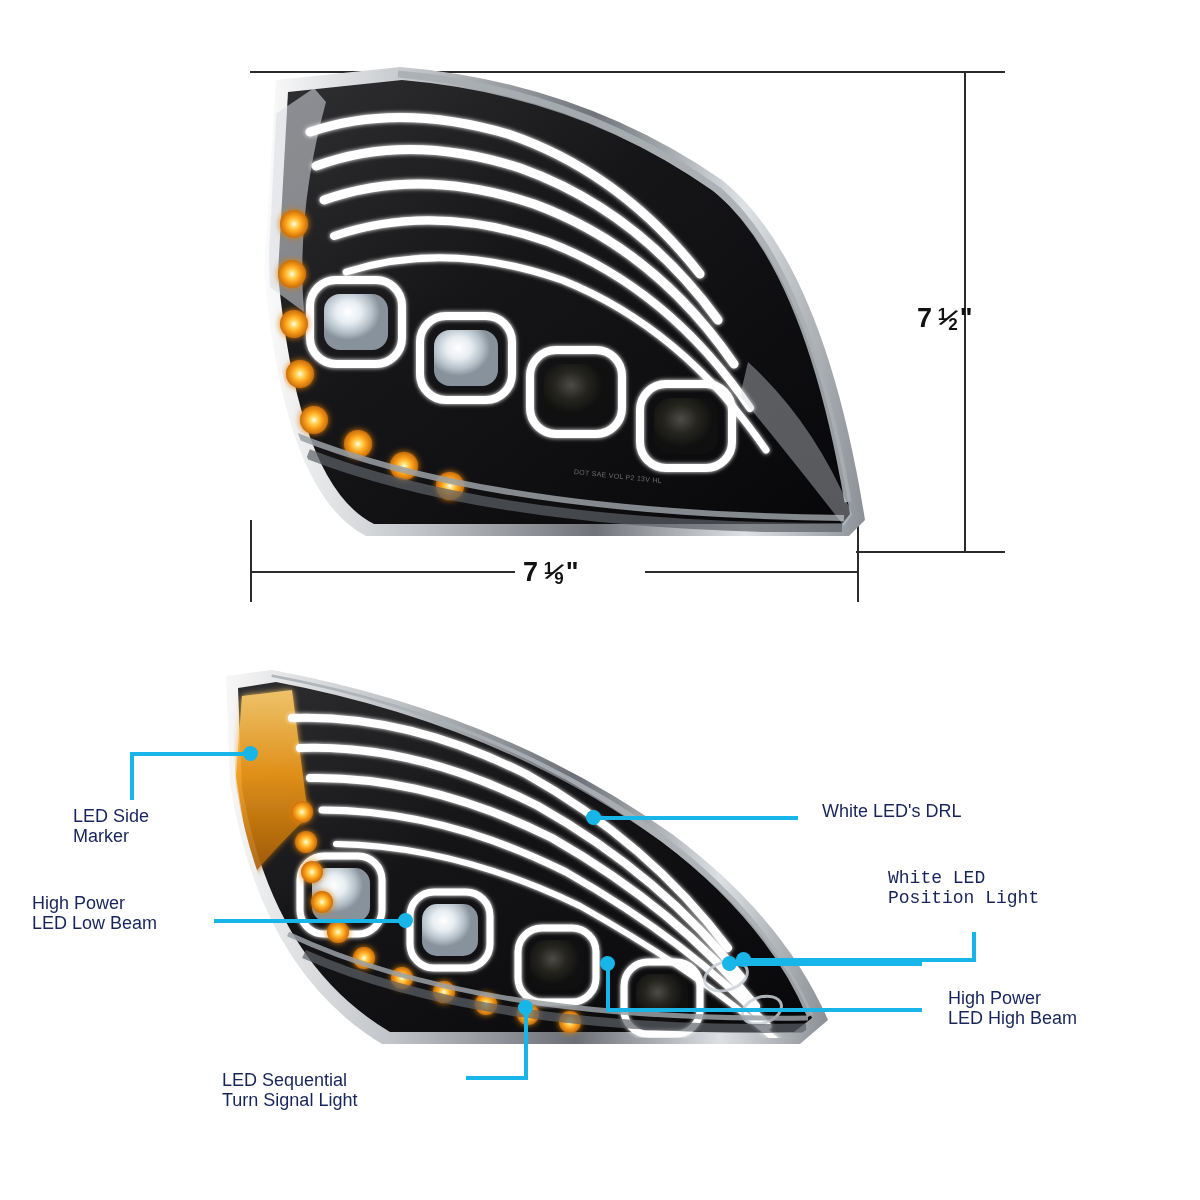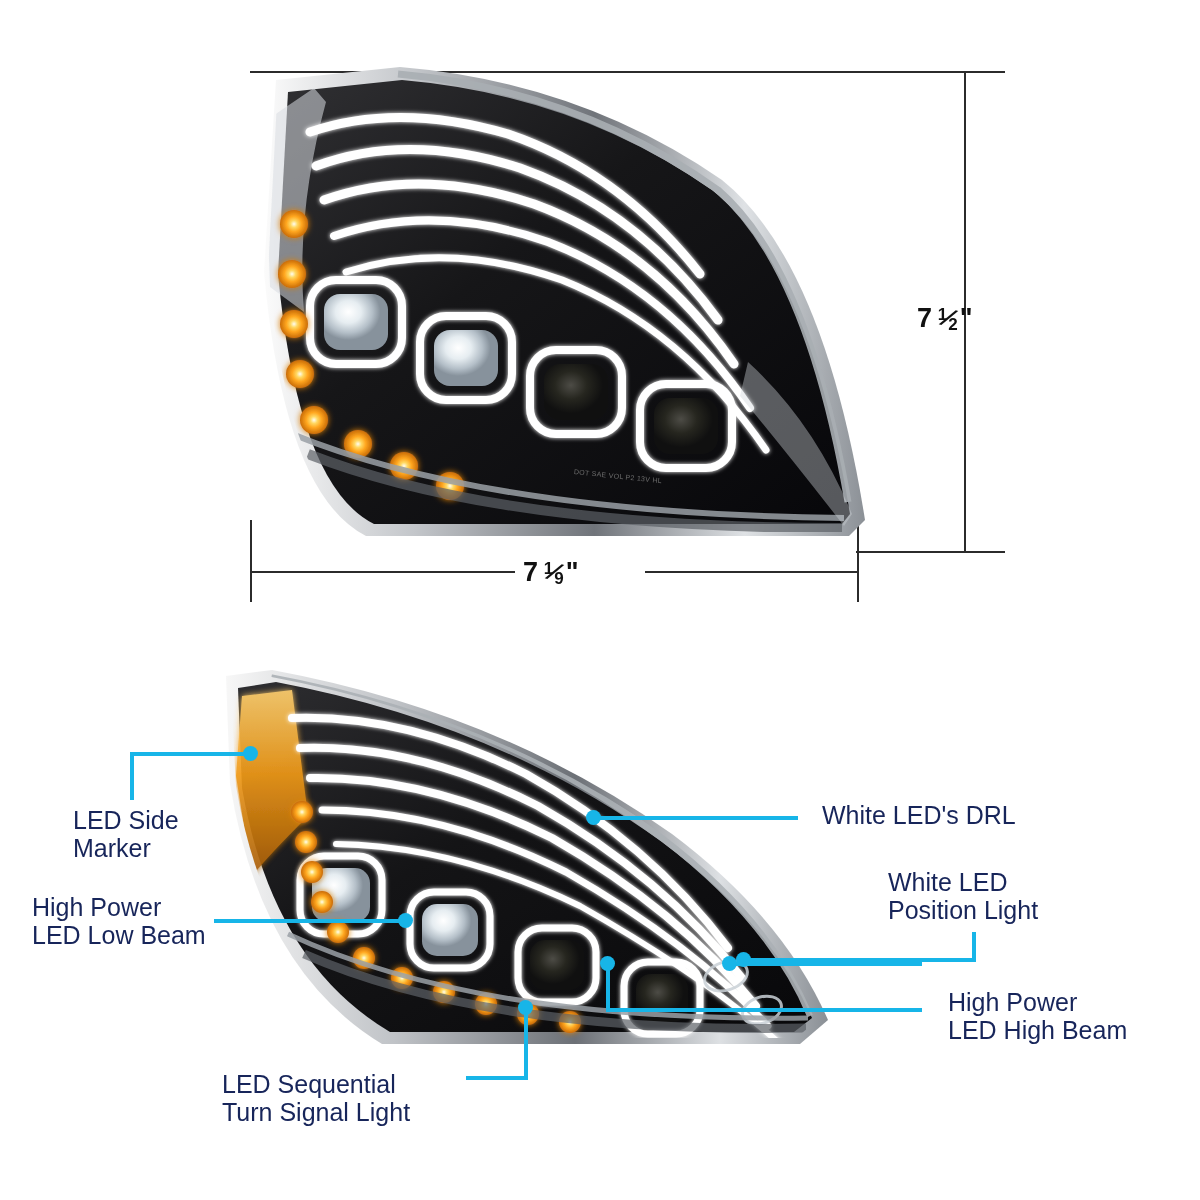--- a/index.html
+++ b/index.html
@@ -17,21 +17,21 @@
   .frac .num{font-size:17px;position:relative;top:-7px;}
   .frac .den{font-size:17px;position:relative;top:3px;left:-2px;}
   .frac .bar{display:inline-block;transform:rotate(18deg);margin:0 -1px;}
 
   
   .lamp{position:absolute;}
   .lampA{left:248px;top:62px;width:620px;height:500px;}
   .lampB{left:196px;top:666px;width:640px;height:420px;}
 
   
-  .callout-text{position:absolute;color:#17255A;font-size:25px;line-height:1.12;
+  .callout-text{position:absolute;color:#17255A;font-size:18px;line-height:1.12;
       white-space:pre-line;font-weight:400;}
   .callout-text.right{text-align:left;margin-left:16px;}
   .lead{position:absolute;background:#17B5E8;}
   .lead.h{height:4px;}
   .lead.v{width:4px;}
   .dot{position:absolute;width:15px;height:15px;border-radius:50%;background:#17B5E8;}
 
   .micro{position:absolute;color:#6d6d6d;font-size:7px;letter-spacing:.3px;
       white-space:nowrap;transform-origin:left center;}
 </style>
@@ -276,21 +276,21 @@
     <div class="callout-text" style="left:222px;top:1070px;width:260px;">LED Sequential
 Turn Signal Light</div>
 
     <div class="dot" style="left:586px;top:810px;"></div>
     <div class="lead h" style="left:592px;top:816px;width:206px;"></div>
     <div class="callout-text right" style="left:806px;top:801px;width:300px;">White LED's DRL</div>
 
     <div class="dot" style="left:736px;top:952px;"></div>
     <div class="lead h" style="left:744px;top:958px;width:232px;"></div>
     <div class="lead v" style="left:972px;top:932px;height:28px;"></div>
-    <div class="callout-text right" style="left:872px;top:868px;width:260px;">White LED
+    <div class="callout-text right" style="left:872px;top:868px;width:260px;font-family:Liberation Mono, monospace;">White LED
 Position Light</div>
 
     <div class="dot" style="left:600px;top:956px;"></div>
     <div class="lead v" style="left:606px;top:962px;height:50px;"></div>
     <div class="lead h" style="left:606px;top:1008px;width:316px;"></div>
     <div class="dot" style="left:722px;top:956px;"></div>
     <div class="lead h" style="left:730px;top:962px;width:192px;"></div>
     <div class="callout-text right" style="left:932px;top:988px;width:270px;">High Power
 LED High Beam</div>
   </div>

